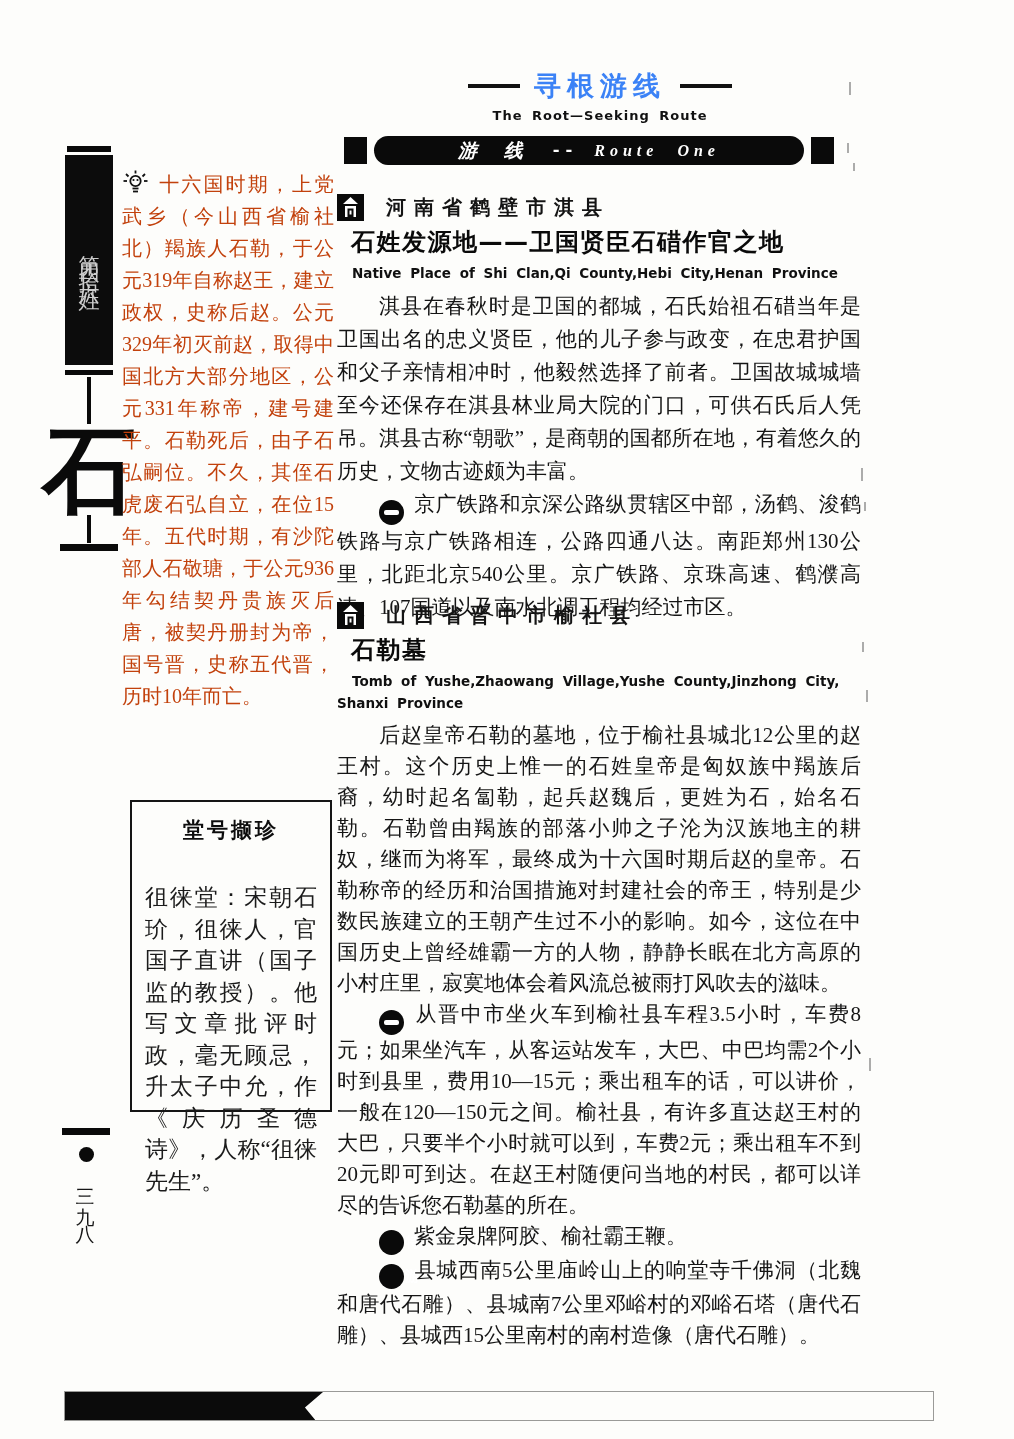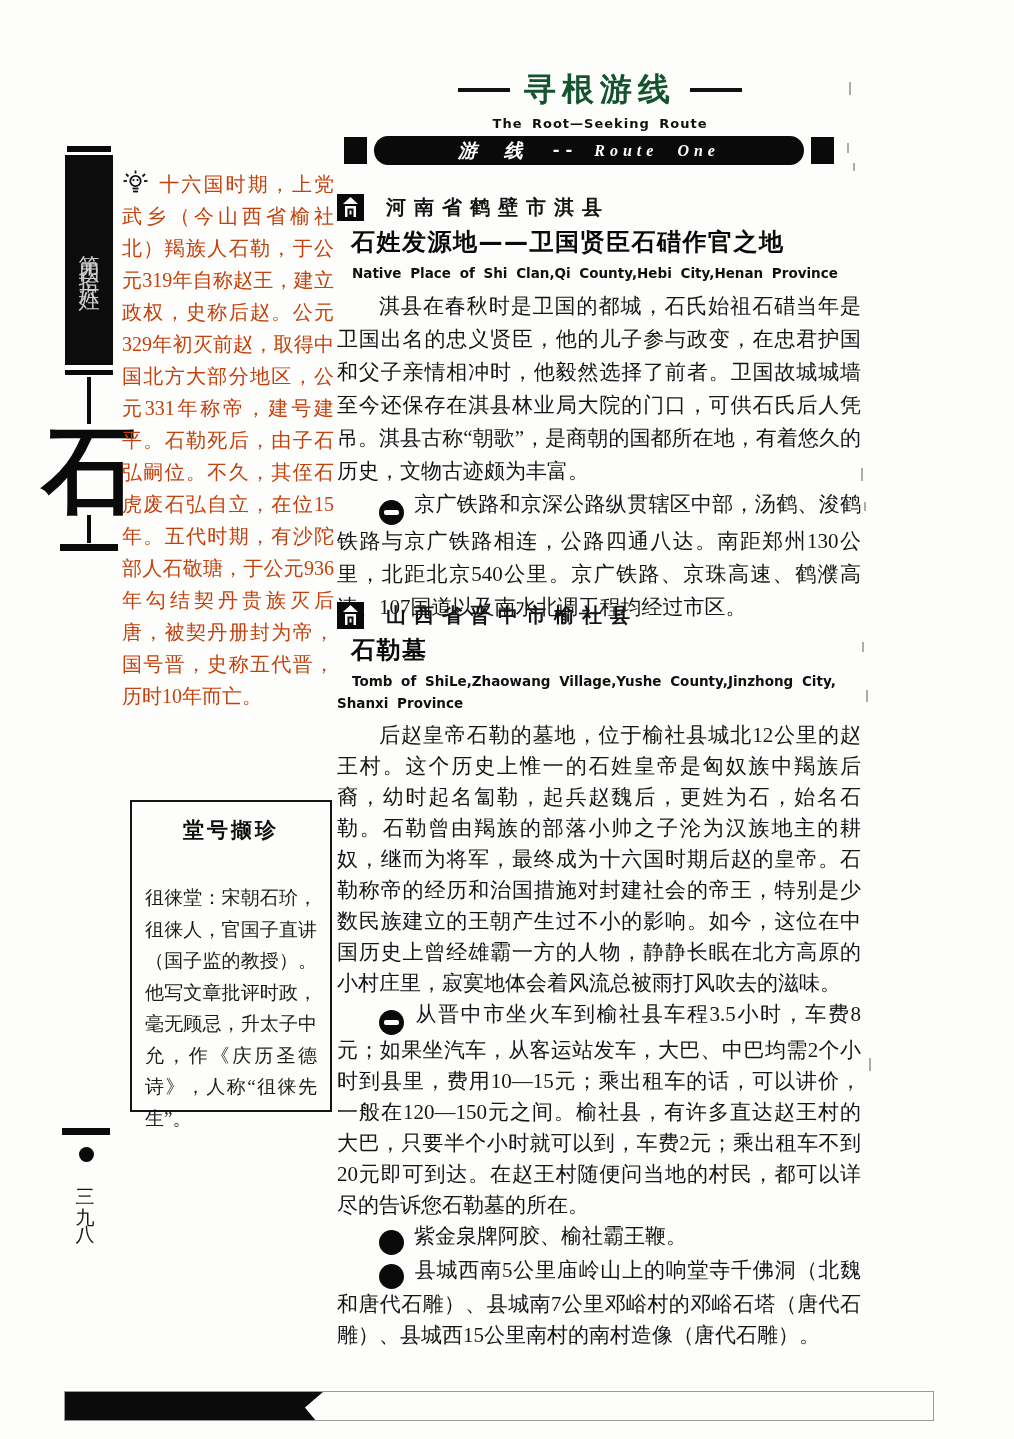--- a/index.html
+++ b/index.html
@@ -10,21 +10,21 @@
     overflow:hidden;
   }
   .abs{position:absolute;}
 
   
   .header{left:330px;top:68px;width:540px;text-align:center;}
   .header-row{display:flex;align-items:center;justify-content:center;gap:14px;}
   .header-dash{width:52px;height:4px;background:#111;}
   .header-title{
     font-family:"DejaVu Sans","Liberation Sans",sans-serif;
-    font-weight:bold;font-size:32px;letter-spacing:6px;color:#14532d;
+    font-weight:bold;font-size:27px;letter-spacing:6px;color:#3b82f6;
   }
   .header-sub{
     font-family:"DejaVu Sans","Liberation Sans",sans-serif;
     font-weight:bold;font-size:13px;margin-top:4px;letter-spacing:1px;word-spacing:4px;color:#111;
   }
 
   
   .banner{left:344px;top:135px;width:490px;height:31px;display:flex;align-items:center;gap:7px;text-align:center;}
   .banner-square{width:23px;height:27px;background:#0a0a0a;flex:0 0 auto;}
   .banner-bar{
@@ -64,21 +64,21 @@
 
   
   .hallbox{
     left:130px;top:800px;width:172px;height:292px;
     border:2px solid #151515;padding:14px 13px 2px 13px;background:#fdfdfb;
   }
   .hallbox-title{
     text-align:center;font-family:"DejaVu Sans","Liberation Sans",sans-serif;
     font-weight:bold;font-size:21px;letter-spacing:3px;margin-bottom:16px;color:#0d0d0d;
   }
-  .hallbox-body{font-size:19px;line-height:31.5px;text-align:justify;color:#1b1b1b;margin-top:38px;}
+  .hallbox-body{font-size:23px;line-height:31.5px;text-align:justify;color:#1b1b1b;margin-top:38px;}
 
   
   .folio{left:60px;top:1128px;width:52px;display:flex;flex-direction:column;align-items:center;}
   .folio-bar{width:48px;height:7px;background:#0a0a0a;}
   .folio-dot{width:15px;height:15px;border-radius:50%;background:#0a0a0a;margin-top:12px;}
   .folio-num{
     margin-top:12px;writing-mode:vertical-rl;text-orientation:upright;
     font-size:19px;letter-spacing:18px;color:#161616;
     font-family:"DejaVu Serif","Liberation Serif",serif;
   }
@@ -218,21 +218,21 @@
     <svg class="house-icon" width="27" height="27" viewBox="0 0 27 27">
       <rect x="0" y="0" width="27" height="27" fill="#0a0a0a"></rect>
       <polygon points="13.5,3 21,10 6,10" fill="#fff"></polygon>
       <rect x="8" y="12" width="11" height="11" fill="#fff"></rect>
       <rect x="10.5" y="14.5" width="6" height="8.5" fill="#0a0a0a"></rect>
       <rect x="12.5" y="16.5" width="2" height="4" fill="#fff"></rect>
     </svg>
     <span class="loc-text">山西省晋中市榆社县</span>
   </div>
   <div class="sec-title">石勒墓</div>
-  <div class="sec-title-en">Tomb of ShiLe,Zhaowang Village,Yushe County,Jinzhong City, Shanxi Province</div>
+  <div class="sec-title-en">Tomb of Yushe,Zhaowang Village,Yushe County,Jinzhong City, Shanxi Province</div>
   <p class="para"><span>后赵皇帝石勒的墓地，位于榆社县城北12公里的赵王村。这个历史上惟一的石姓皇帝是匈奴族中羯族后裔，幼时起名匐勒，起兵赵魏后，更姓为石，始名石勒。石勒曾由羯族的部落小帅之子沦为汉族地主的耕奴，继而为将军，最终成为十六国时期后赵的皇帝。石勒称帝的经历和治国措施对封建社会的帝王，特别是少数民族建立的王朝产生过不小的影响。如今，这位在中国历史上曾经雄霸一方的人物，静静长眠在北方高原的小村庄里，寂寞地体会着风流总被雨打风吹去的滋味。</span></p>
   <p class="para with-icon"><span class="inline-icon">
         <span class="bar"></span>
       </span><span>从晋中市坐火车到榆社县车程3.5小时，车费8元；如果坐汽车，从客运站发车，大巴、中巴均需2个小时到县里，费用10—15元；乘出租车的话，可以讲价，一般在120—150元之间。榆社县，有许多直达赵王村的大巴，只要半个小时就可以到，车费2元；乘出租车不到20元即可到达。在赵王村随便问当地的村民，都可以详尽的告诉您石勒墓的所在。</span></p>
   <p class="para with-icon"><span class="inline-icon">
         <span class="glyph">特</span>
       </span><span>紫金泉牌阿胶、榆社霸王鞭。</span></p>
   <p class="para with-icon"><span class="inline-icon">
         <span class="glyph">游</span>
       </span><span>县城西南5公里庙岭山上的响堂寺千佛洞（北魏和唐代石雕）、县城南7公里邓峪村的邓峪石塔（唐代石雕）、县城西15公里南村的南村造像（唐代石雕）。</span></p>

